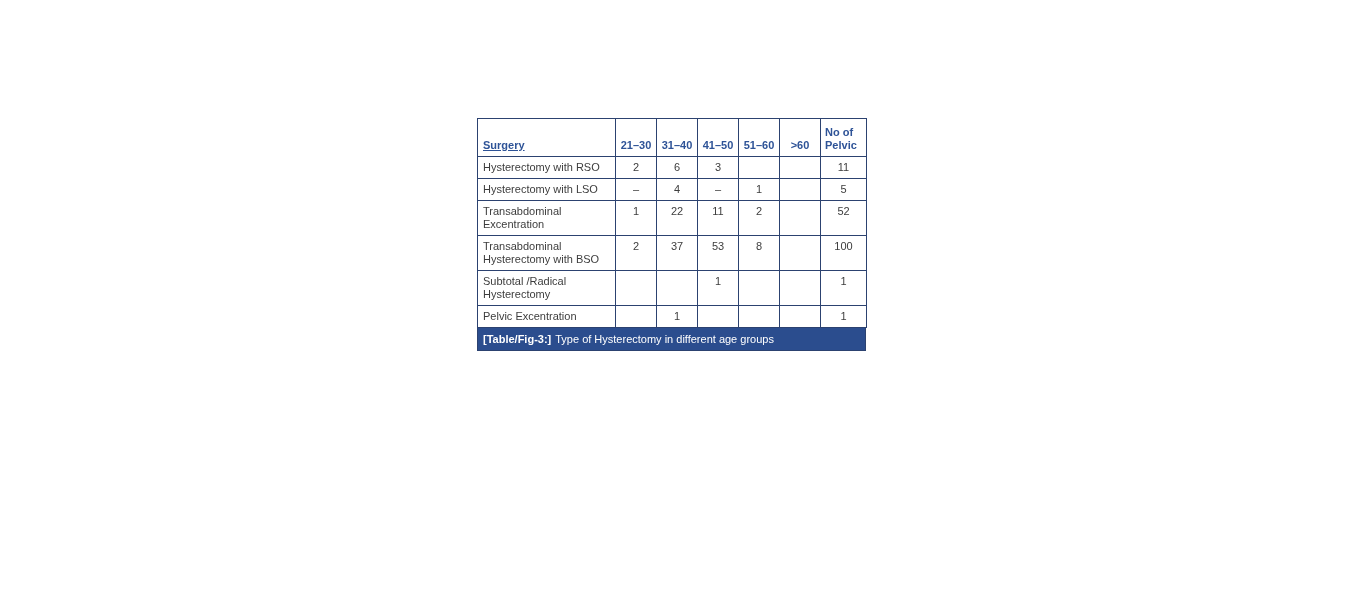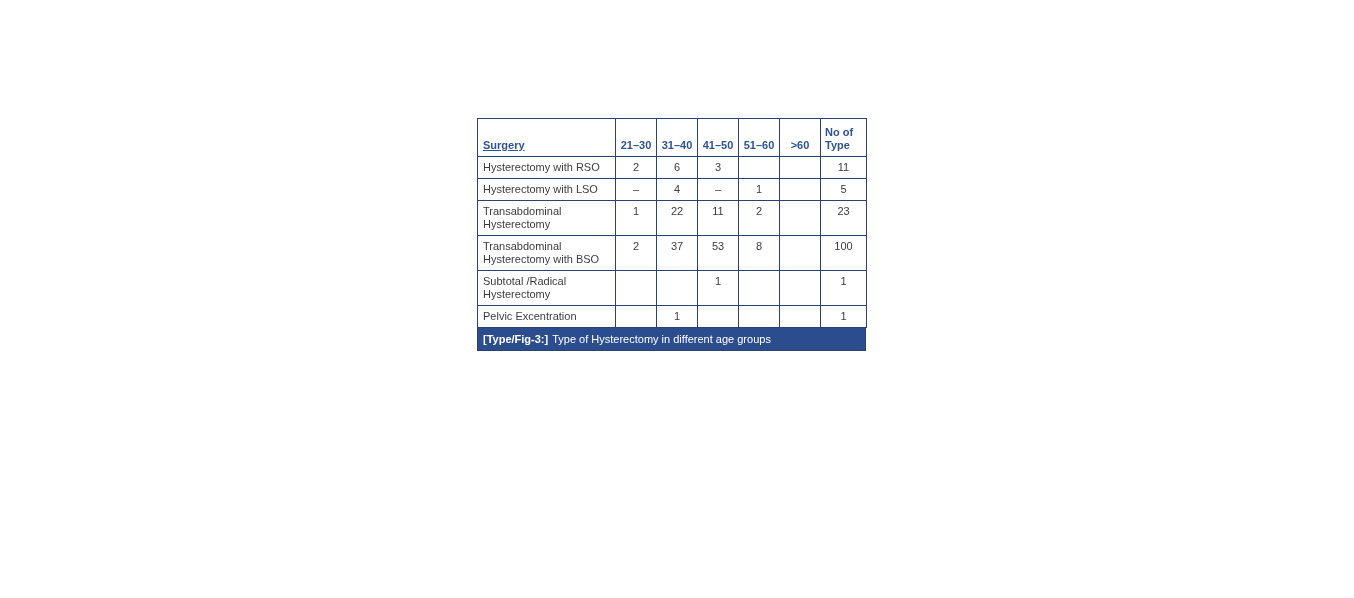--- a/index.html
+++ b/index.html
@@ -101,21 +101,21 @@
       <col style="width:46px">
     </colgroup>
     <tbody>
       <tr class="header-row">
         <th class="col-surgery">Surgery</th>
         <th>21–30</th>
         <th>31–40</th>
         <th>41–50</th>
         <th>51–60</th>
         <th>&gt;60</th>
-        <th class="col-cases">No of Type</th>
+        <th class="col-cases">No of Pelvic</th>
       </tr>
 
       <tr class="row-single">
         <td class="surgery">Hysterectomy with RSO</td>
         <td class="num">2</td>
         <td class="num">6</td>
         <td class="num">3</td>
         <td class="num"></td>
         <td class="num"></td>
         <td class="num">11</td>
@@ -125,27 +125,27 @@
         <td class="surgery">Hysterectomy with LSO</td>
         <td class="num">–</td>
         <td class="num">4</td>
         <td class="num">–</td>
         <td class="num">1</td>
         <td class="num"></td>
         <td class="num">5</td>
       </tr>
 
       <tr class="row-double">
-        <td class="surgery">Transabdominal Hysterectomy</td>
+        <td class="surgery">Transabdominal Excentration</td>
         <td class="num">1</td>
         <td class="num">22</td>
         <td class="num">11</td>
         <td class="num">2</td>
         <td class="num"></td>
-        <td class="num">23</td>
+        <td class="num">52</td>
       </tr>
 
       <tr class="row-double">
         <td class="surgery">Transabdominal Hysterectomy with BSO</td>
         <td class="num">2</td>
         <td class="num">37</td>
         <td class="num">53</td>
         <td class="num">8</td>
         <td class="num"></td>
         <td class="num">100</td>
@@ -168,15 +168,15 @@
         <td class="num">1</td>
         <td class="num"></td>
         <td class="num"></td>
         <td class="num"></td>
         <td class="num">1</td>
       </tr>
     </tbody>
   </table>
 
   <div class="caption-bar">
-    <span class="cap-label">[Type/Fig-3:]</span><span>Type of Hysterectomy in different age groups</span>
+    <span class="cap-label">[Table/Fig-3:]</span><span>Type of Hysterectomy in different age groups</span>
   </div>
 </div>
 
 </body></html>

